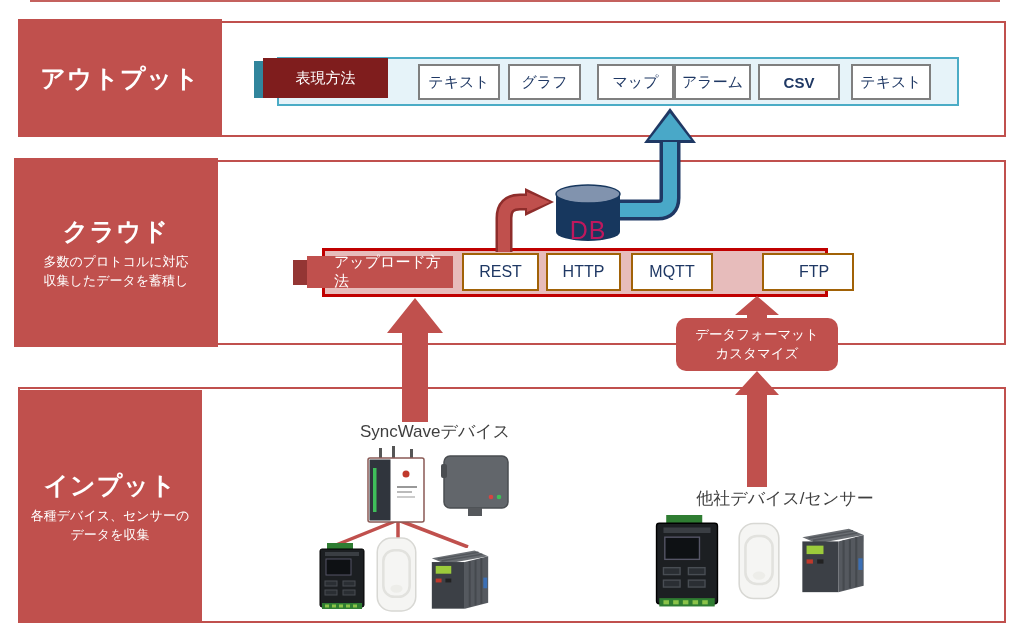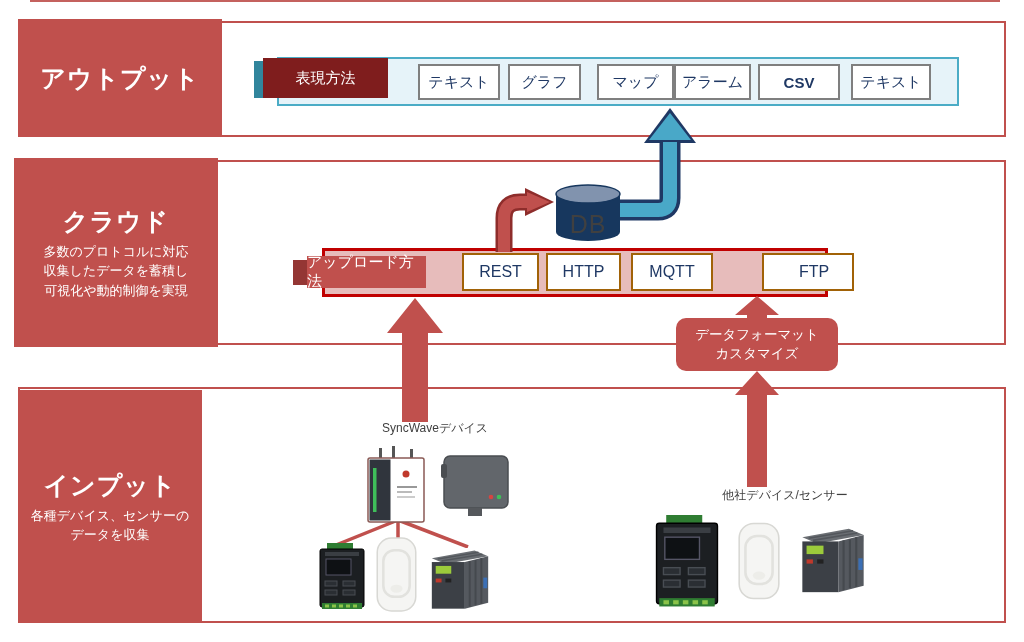--- a/index.html
+++ b/index.html
@@ -33,47 +33,47 @@
   #out-item-2{left:597px;width:73px;}
   #out-item-3{left:674px;width:73px;}
   #out-item-4{left:758px;width:78px;font-weight:bold;}
   #out-item-5{left:851px;width:76px;}
 
   
   #upload-row{position:absolute;left:322px;top:248px;width:500px;height:43px;
               background:#E7BCBB;border:3px solid #C00000;z-index:3;}
   #upload-tab{position:absolute;left:293px;top:260px;width:14px;height:25px;background:#943634;z-index:4;}
   #upload-label{position:absolute;left:307px;top:256px;width:119px;height:32px;background:#C0504D;color:#fff;
-                font-size:15px;display:flex;align-items:center;justify-content:center;z-index:5;}
+                font-size:15px;display:flex;align-items:center;justify-content:center;z-index:5;padding-left:27px;}
   .proto{position:absolute;top:253px;height:34px;background:#fff;border:2px solid #a16207;color:#1F3864;
          font-size:16px;display:flex;align-items:center;justify-content:center;z-index:5;}
   #proto-0{left:462px;width:73px;}
   #proto-1{left:546px;width:71px;}
   #proto-2{left:631px;width:78px;}
   #proto-3{left:762px;width:76px;padding-left:12px;}
 
   
   #db{position:absolute;left:553px;top:183px;width:70px;height:61px;z-index:6;}
-  #db-text{position:absolute;left:553px;top:210px;width:70px;text-align:center;color:#404040;
+  #db-text{position:absolute;left:553px;top:216px;width:70px;text-align:center;color:#be185d;
            font-size:25px;z-index:7;letter-spacing:1px;}
 
   .arrow-svg{position:absolute;z-index:5;}
   #blue-arrow{left:618px;top:106px;width:80px;height:122px;}
   #red-curve-arrow{left:492px;top:188px;width:64px;height:64px;}
   #arrow-syncwave{left:385px;top:296px;width:60px;height:126px;}
   #arrow-badge-up{left:733px;top:295px;width:48px;height:27px;}
   #arrow-other-up{left:733px;top:369px;width:48px;height:118px;}
   #fan-lines{left:322px;top:518px;width:156px;height:30px;z-index:3;}
 
   
   #badge{position:absolute;left:676px;top:318px;width:162px;height:53px;background:#C0504D;border-radius:10px;
          color:#fff;font-size:13.5px;line-height:1.4;display:flex;flex-direction:column;align-items:center;
          justify-content:center;z-index:6;text-align:center;}
 
-  .dev-label{position:absolute;color:#3F3F3F;font-size:12px;text-align:center;z-index:3;}
+  .dev-label{position:absolute;color:#3F3F3F;font-size:17px;text-align:center;z-index:3;}
   #syncwave-label{left:335px;top:420px;width:200px;}
   #other-label{left:685px;top:487px;width:200px;}
 
   .device{position:absolute;z-index:3;}
   #dev-gateway{left:364px;top:446px;width:64px;height:78px;}
   #dev-graybox{left:441px;top:452px;width:72px;height:66px;}
   #dev-meter1{left:317px;top:543px;width:50px;height:70px;}
   #dev-sensor1{left:373px;top:536px;width:47px;height:77px;}
   #dev-inverter1{left:426px;top:548px;width:68px;height:65px;}
   #dev-meter2{left:652px;top:515px;width:70px;height:97px;}
@@ -91,21 +91,20 @@
   <div class="band-rect" id="input-rect"></div>
 
   <div class="band-label" id="out-label">
     <div class="band-title">アウトプット</div>
   </div>
   <div class="band-label" id="cloud-label">
     <div class="band-title">クラウド</div>
     <div class="band-sub">
       <div>多数のプロトコルに対応</div>
       <div>収集したデータを蓄積し</div>
-      <div>可視化や動的制御を実現</div>
     </div>
   </div>
   <div class="band-label" id="input-label">
     <div class="band-title">インプット</div>
     <div class="band-sub">
       <div>各種デバイス、センサーの</div>
       <div>データを収集</div>
     </div>
   </div>
 

